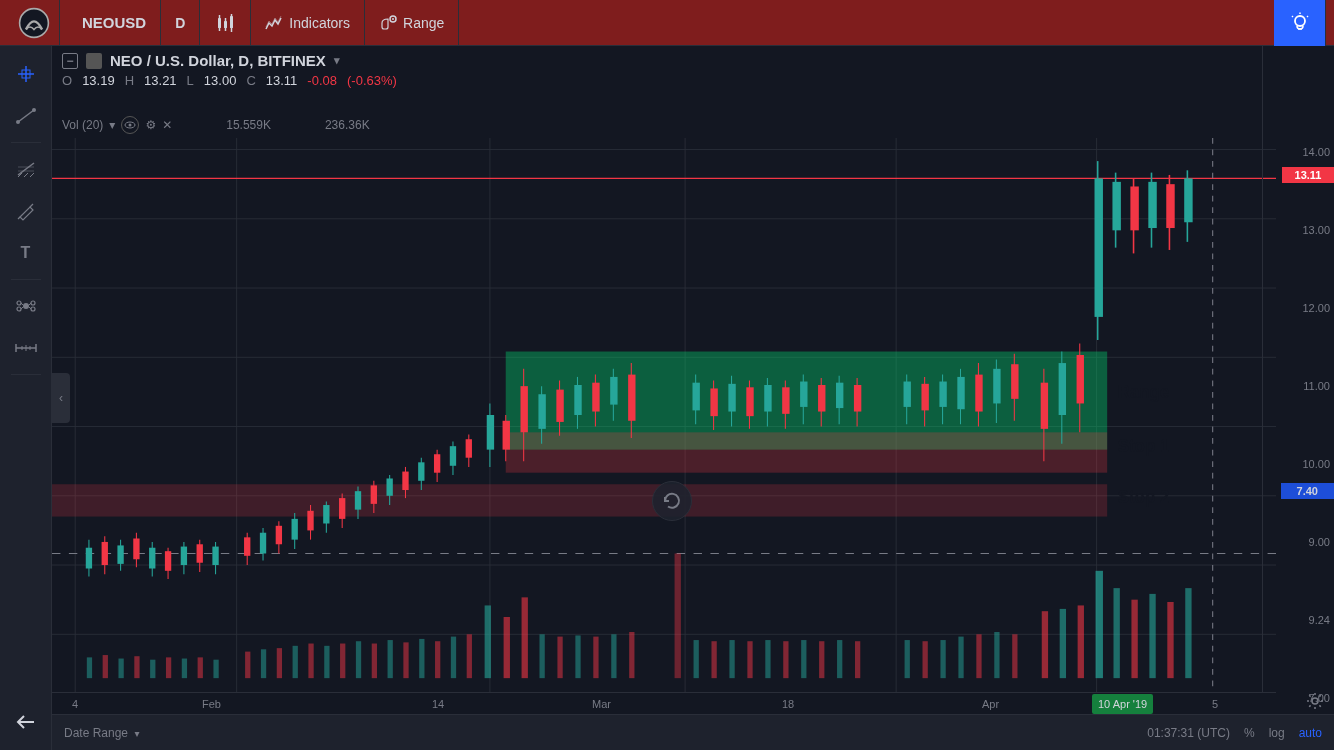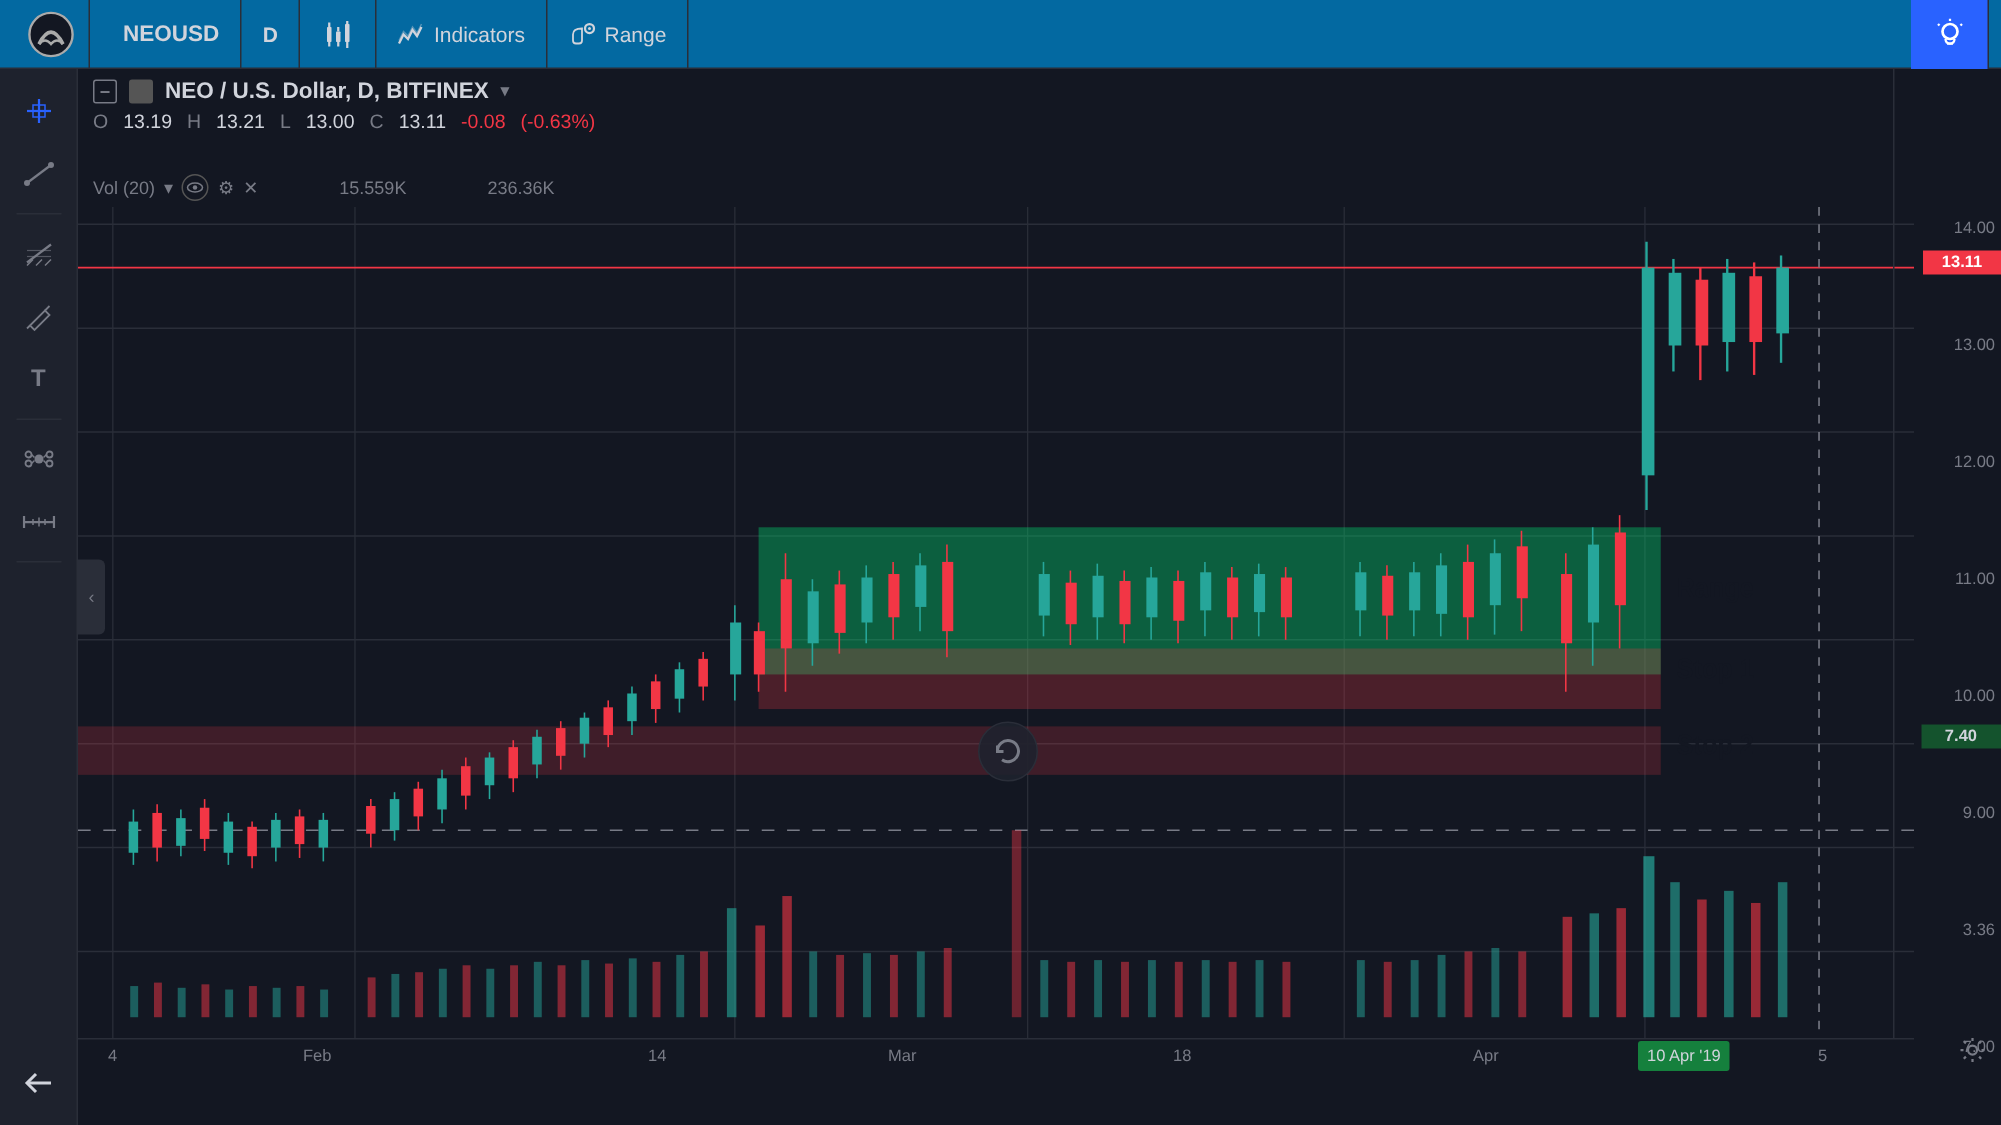--- a/index.html
+++ b/index.html
@@ -11,21 +11,21 @@
       font-family: -apple-system, BlinkMacSystemFont, 'Trebuchet MS', sans-serif;
       overflow: hidden;
       position: relative;
     }
 
     
     .toolbar {
       display: flex;
       align-items: center;
       height: 46px;
-      background: #0369a1;
+      background: #7f1d1d;
       border-bottom: 1px solid #2a2e39;
       padding: 0 8px;
       gap: 0;
     }
     .toolbar-logo {
       width: 52px;
       height: 46px;
       display: flex;
       align-items: center;
       justify-content: center;
@@ -183,21 +183,21 @@
       color: #fff;
       font-size: 11px;
       font-weight: 600;
       padding: 2px 4px;
       min-width: 52px;
       text-align: center;
     }
     .price-7-40 {
       position: absolute;
       right: 0;
-      background: #14532d;
+      background: #1d4ed8;
       color: #d1d4dc;
       font-size: 11px;
       font-weight: 600;
       padding: 2px 16px;
       min-width: 52px;
       text-align: center;
     }
 
     
     .time-axis {
@@ -771,21 +771,21 @@
     </div>
   </div>
 
   <div class="price-axis">
     <div class="price-label">14.00</div>
     <div class="price-label">13.00</div>
     <div class="price-label">12.00</div>
     <div class="price-label">11.00</div>
     <div class="price-label">10.00</div>
     <div class="price-label">9.00</div>
-    <div class="price-label">3.36</div>
+    <div class="price-label">9.24</div>
     <div class="price-label">7.00</div>
 
     <div class="price-current" style="top: 121px;">
       <span>13.11</span>
     </div>
 
     <div class="price-7-40" style="top: 437px;">
       <span>7.40</span>
     </div>
   </div>
@@ -801,14 +801,26 @@
     <span class="time-label" style="left: 1160px;">5</span>
   </div>
 
   <div class="settings-icon-btn">
     <svg width="18" height="18" viewBox="0 0 18 18" fill="none">
       <circle cx="9" cy="9" r="3" stroke="#787b86" stroke-width="1.5"></circle>
       <path d="M9 1 L9 3 M9 15 L9 17 M1 9 L3 9 M15 9 L17 9 M3.2 3.2 L4.6 4.6 M13.4 13.4 L14.8 14.8 M14.8 3.2 L13.4 4.6 M4.6 13.4 L3.2 14.8" stroke="#787b86" stroke-width="1.5"></path>
     </svg>
   </div>
 
+  <div class="bottom-bar">
+    <span class="bottom-btn">
+      <span>Date Range</span>
+      <span style="font-size:10px;margin-left:3px;">▾</span>
+    </span>
+    <div class="bottom-bar-right">
+      <span>01:37:31 (UTC)</span>
+      <span class="bottom-btn">%</span>
+      <span class="bottom-btn">log</span>
+      <span class="bottom-btn active">auto</span>
+    </div>
+  </div>
 
 </div>
 
 </body></html>

